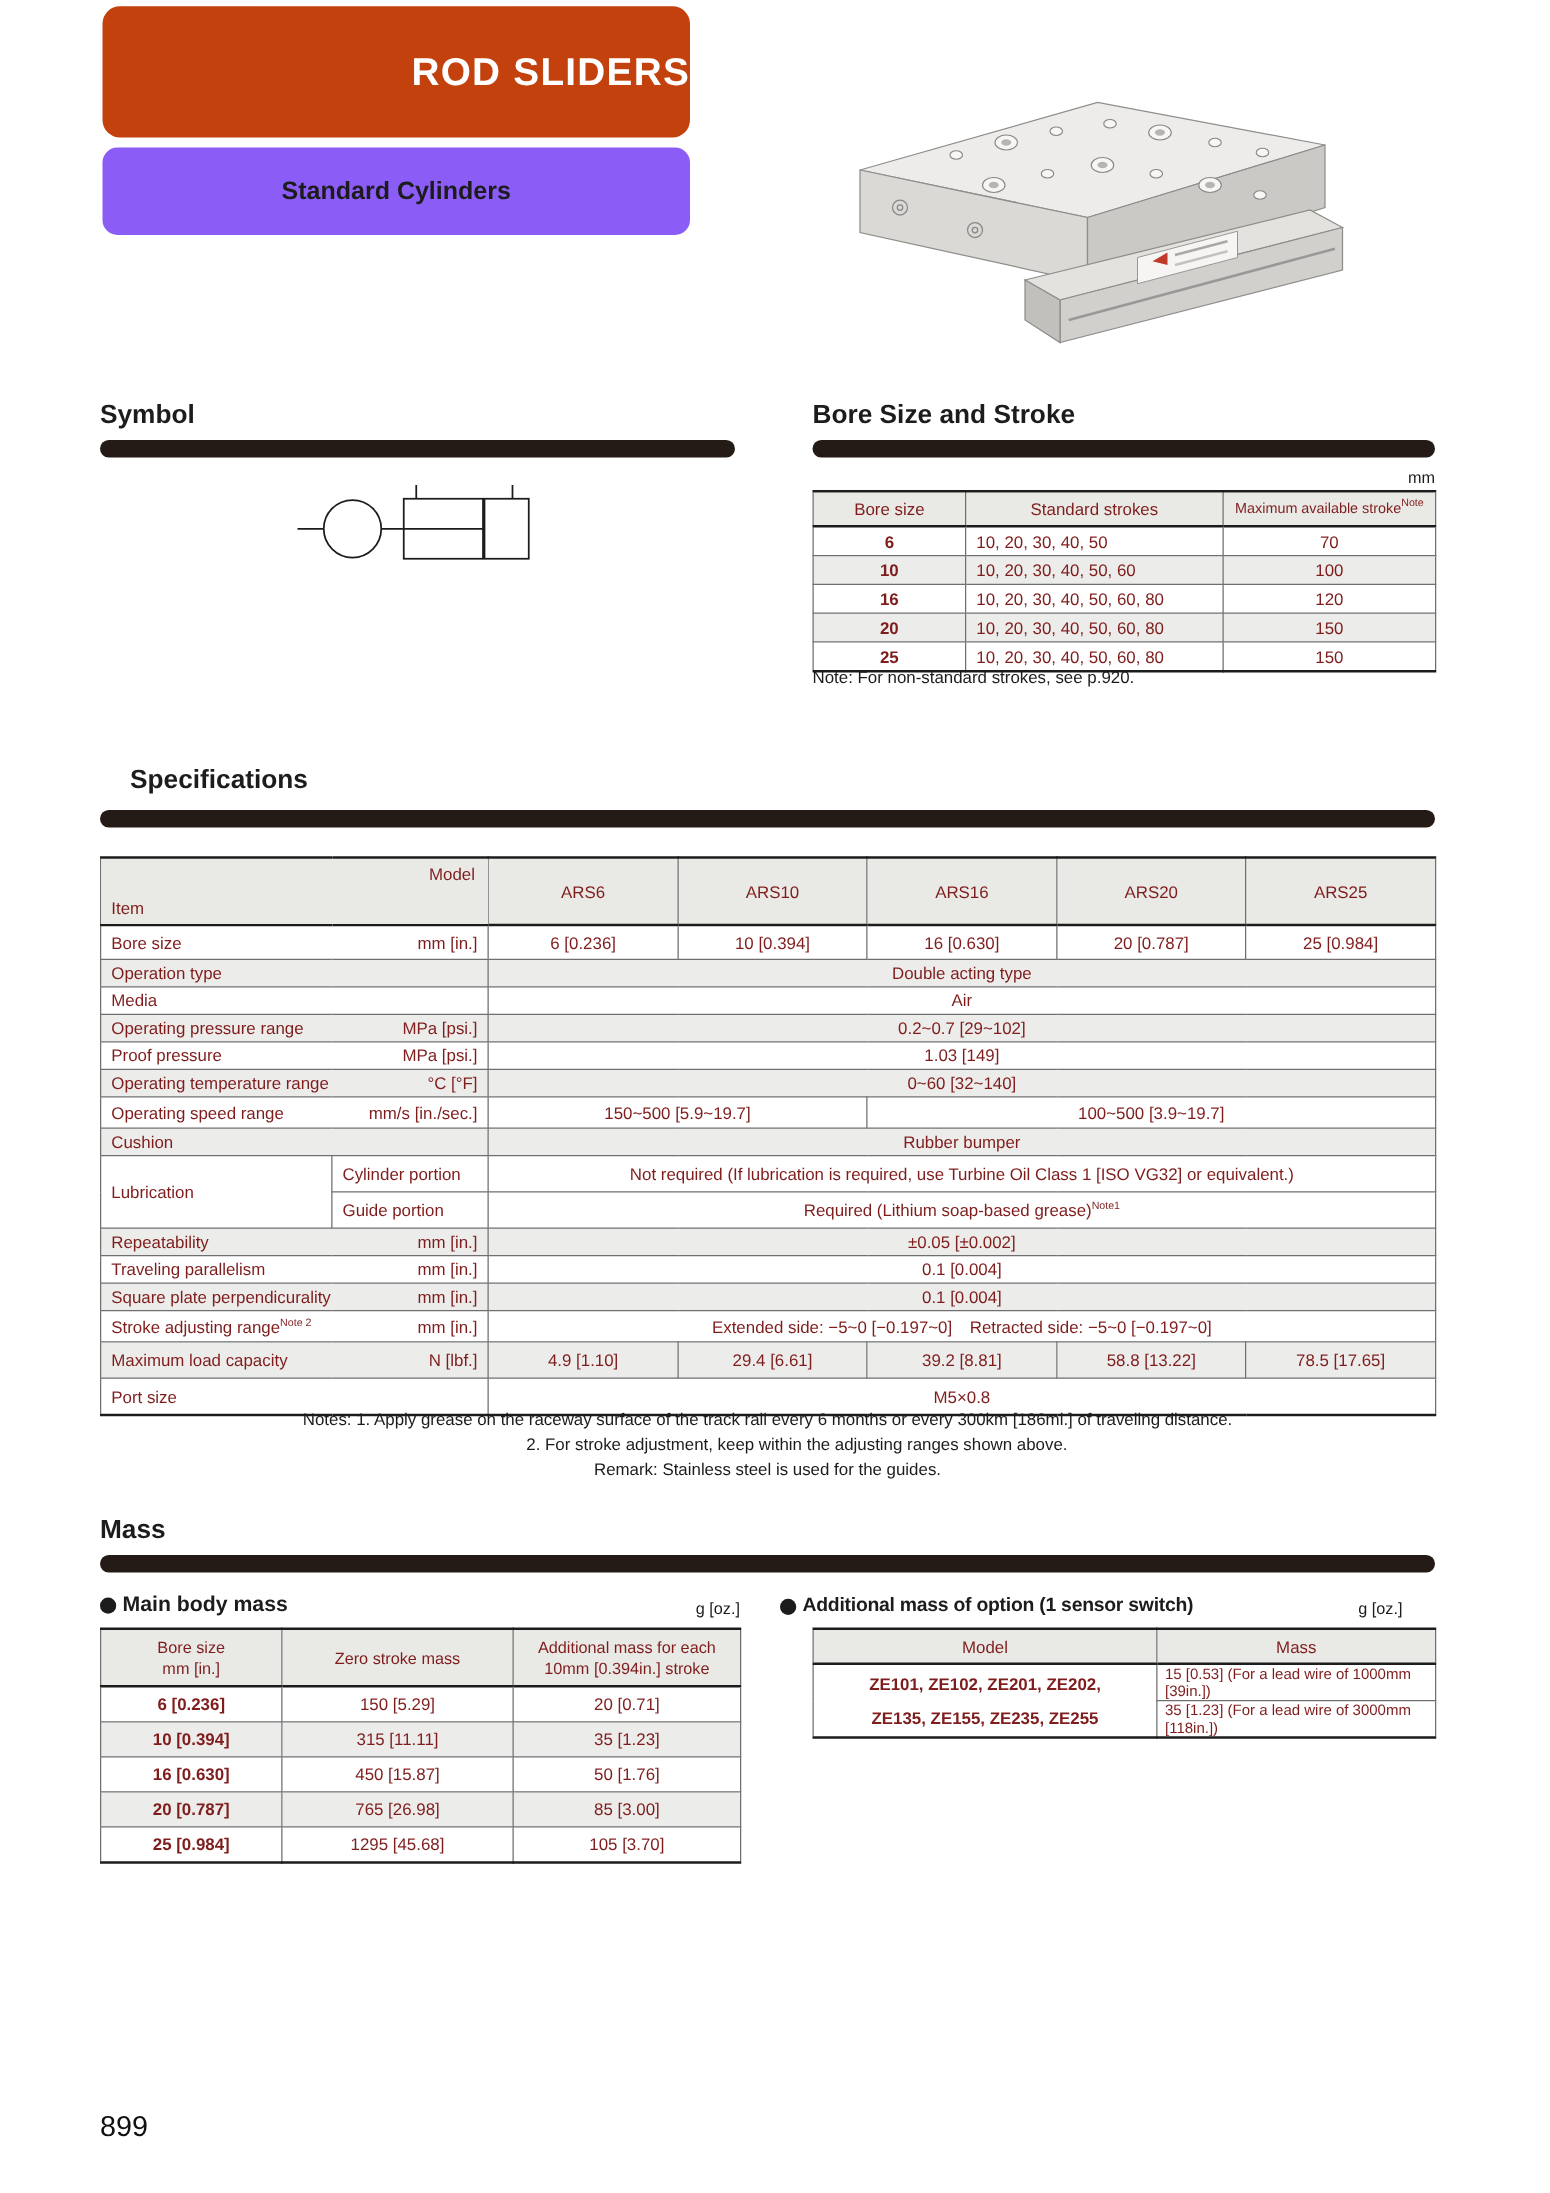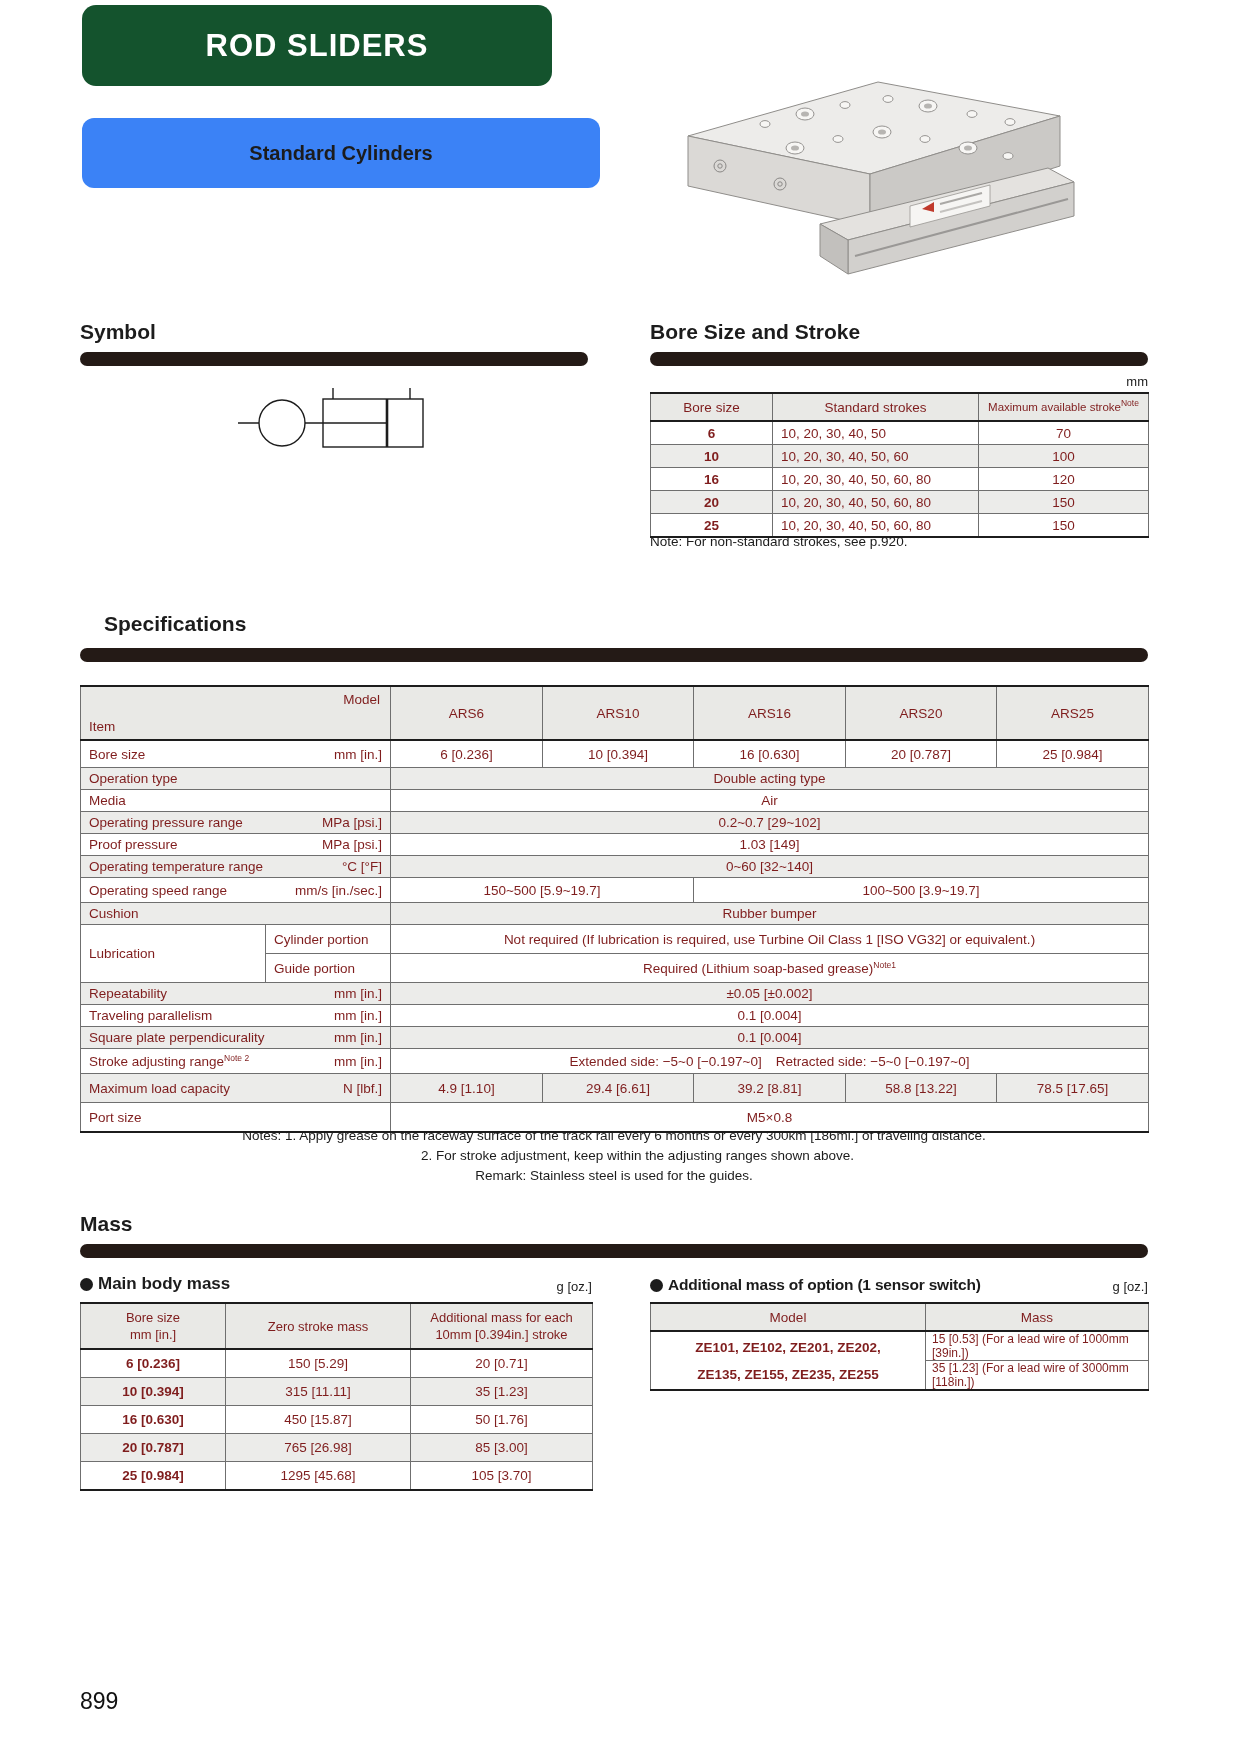--- a/index.html
+++ b/index.html
@@ -1,24 +1,24 @@
 <!DOCTYPE html>
 <html><head>
 <meta charset="utf-8">
 <style>
   html,body{margin:0;padding:0;background:#fff;}
   .doc{position:relative;width:1240px;height:1754px;background:#ffffff;overflow:hidden;
        font-family:"Liberation Sans","DejaVu Sans",sans-serif;color:#1c1c1c;}
   .abs{position:absolute;}
 
   
-  .hdr-black{left:82px;top:5px;width:470px;height:81px;background:#14532d;border-radius:14px;
-             display:flex;align-items:center;justify-content:center;}
+  .hdr-black{left:82px;top:5px;width:470px;height:105px;background:#c2410c;border-radius:14px;
+             display:flex;align-items:center;justify-content:flex-end;}
   .hdr-black span{color:#fff;font-size:31px;font-weight:bold;letter-spacing:1px;}
-  .hdr-gray{left:82px;top:118px;width:518px;height:70px;background:#3b82f6;border-radius:12px;
+  .hdr-gray{left:82px;top:118px;width:470px;height:70px;background:#8b5cf6;border-radius:12px;
             display:flex;align-items:center;justify-content:center;}
   .hdr-gray span{color:#1c1c1c;font-size:20px;font-weight:bold;}
 
   
   .sec-h{font-size:21px;font-weight:bold;color:#1c1c1c;}
   .sec-bar{height:14px;background:#241a16;border-radius:7px;}
 
   .mm-label{font-size:13px;text-align:right;}
 
   
@@ -428,21 +428,21 @@
         <td class="ctr">85 [3.00]</td>
       </tr>
       <tr class="w">
         <td class="ctr b">25 [0.984]</td>
         <td class="ctr">1295 [45.68]</td>
         <td class="ctr">105 [3.70]</td>
       </tr>
     </tbody>
   </table>
 
-  <div class="abs subhead" style="left:650px;top:1276px;width:498px;">
+  <div class="abs subhead" style="left:624px;top:1276px;width:498px;">
     <span class="dot"></span>
     <span class="st cond">Additional mass of option (1 sensor switch)</span>
     <span class="ul">g [oz.]</span>
   </div>
 
   <table class="t add-mass abs" style="left:650px;top:1302px;width:498px;">
     <colgroup>
         <col style="width:275px">
         <col style="width:223px">
       </colgroup>

